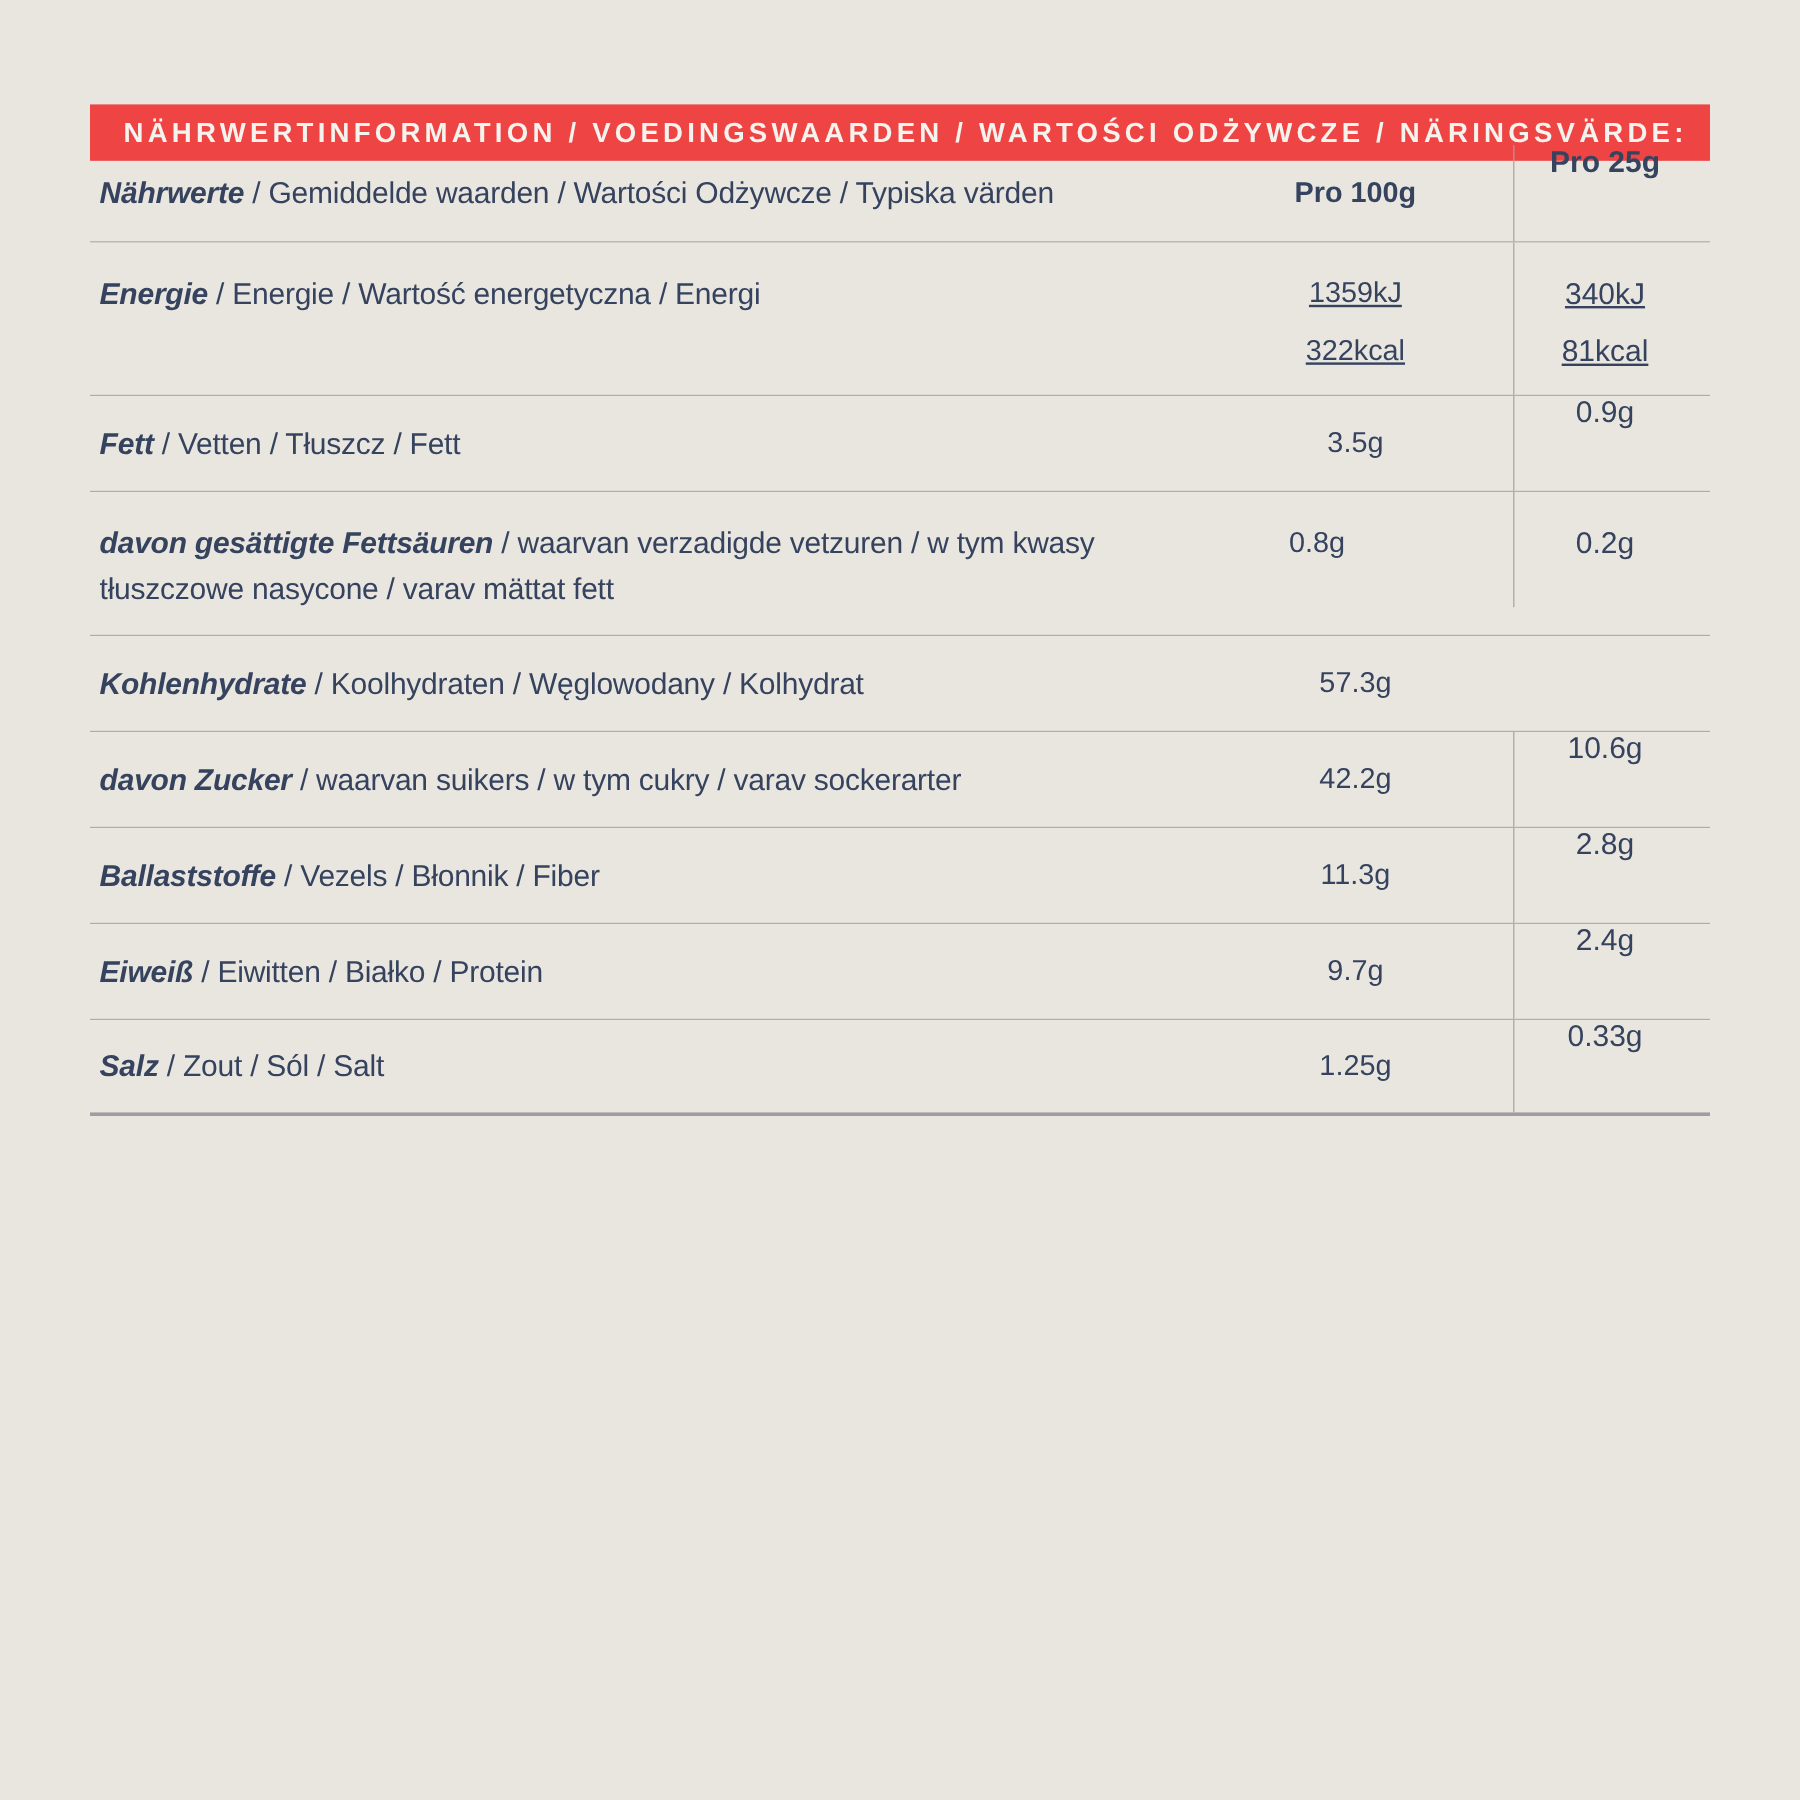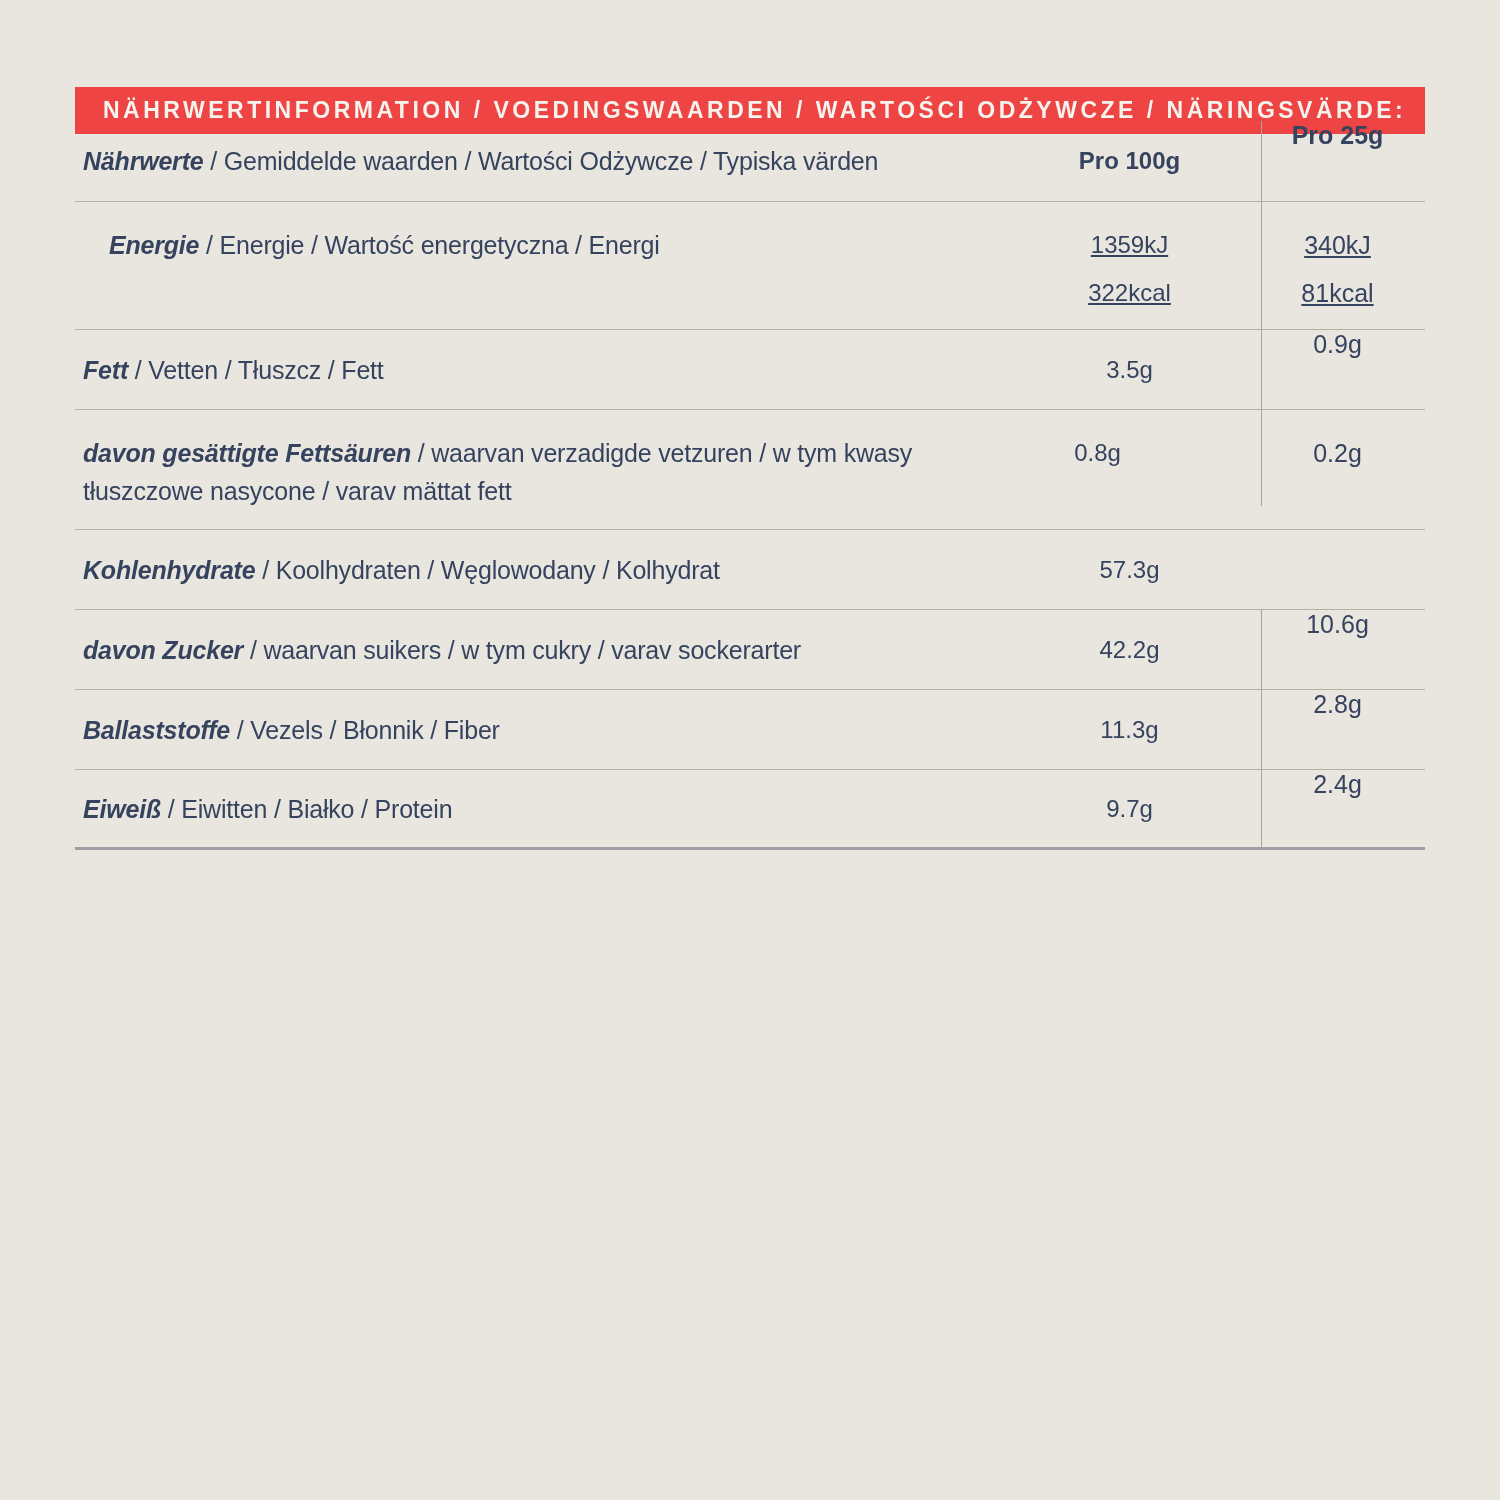--- a/index.html
+++ b/index.html
@@ -62,21 +62,21 @@
     font-size:25px;
   }
   
   .row-center{align-items:center;height:80px;}
   .row-center .cell-v100,.row-center .cell-v25{align-self:center;}
   
   .row-head{align-items:center;height:81px;}
   .row-head .cell-v100,.row-head .cell-v25{font-weight:bold;align-self:center;}
   
   .row-energy{height:128px;align-items:start;}
-  .row-energy .cell-label{padding-top:25px;line-height:36px;margin-left:26px;}
+  .row-energy .cell-label{padding-top:25px;line-height:36px;}
   .row-energy .cell-v100,.row-energy .cell-v25{padding-top:19px;}
   .row-energy .val-line{line-height:48px;text-decoration:underline;}
   
   .row-satfat{height:120px;align-items:start;gap:32px;}
   .row-satfat .cell-label{padding-top:24px;line-height:38px;max-width:900px;}
   .row-satfat .cell-v100,.row-satfat .cell-v25{padding-top:24px;line-height:38px;}
   .row-satfat .cell-v25{height:96px;}
   .cell-v25{height:100%;}
   .footnote{
     position:absolute;
@@ -143,17 +143,22 @@
       <div class="cell-v100">11.3g</div>
       <div class="cell-v25">2.8g</div>
     </div>
 
     <div class="nrow row-center">
       <div class="cell-label"><b>Eiweiß</b><span> / Eiwitten / Białko / Protein</span></div>
       <div class="cell-v100">9.7g</div>
       <div class="cell-v25">2.4g</div>
     </div>
 
+    <div class="nrow row-center">
+      <div class="cell-label"><b>Salz</b><span> / Zout / Sól / Salt</span></div>
+      <div class="cell-v100">1.25g</div>
+      <div class="cell-v25">0.33g</div>
+    </div>
 
   </div>
 
 
 </div>
 
 </body></html>

